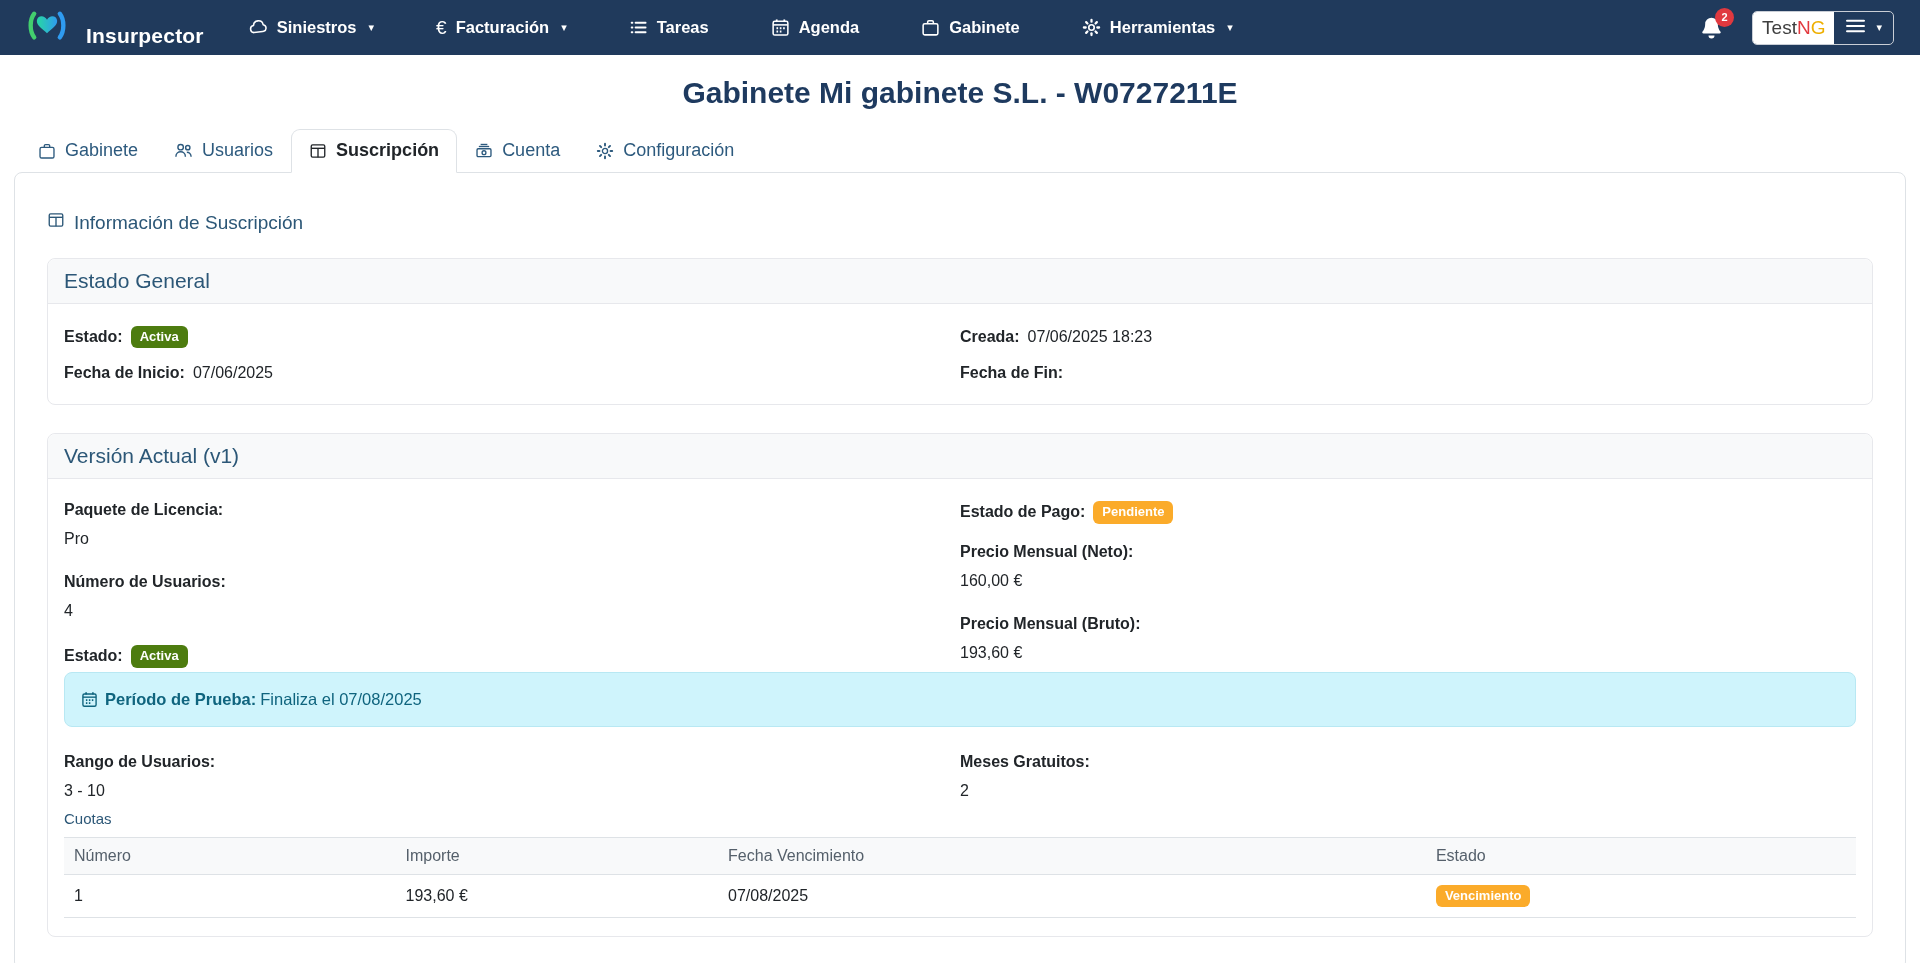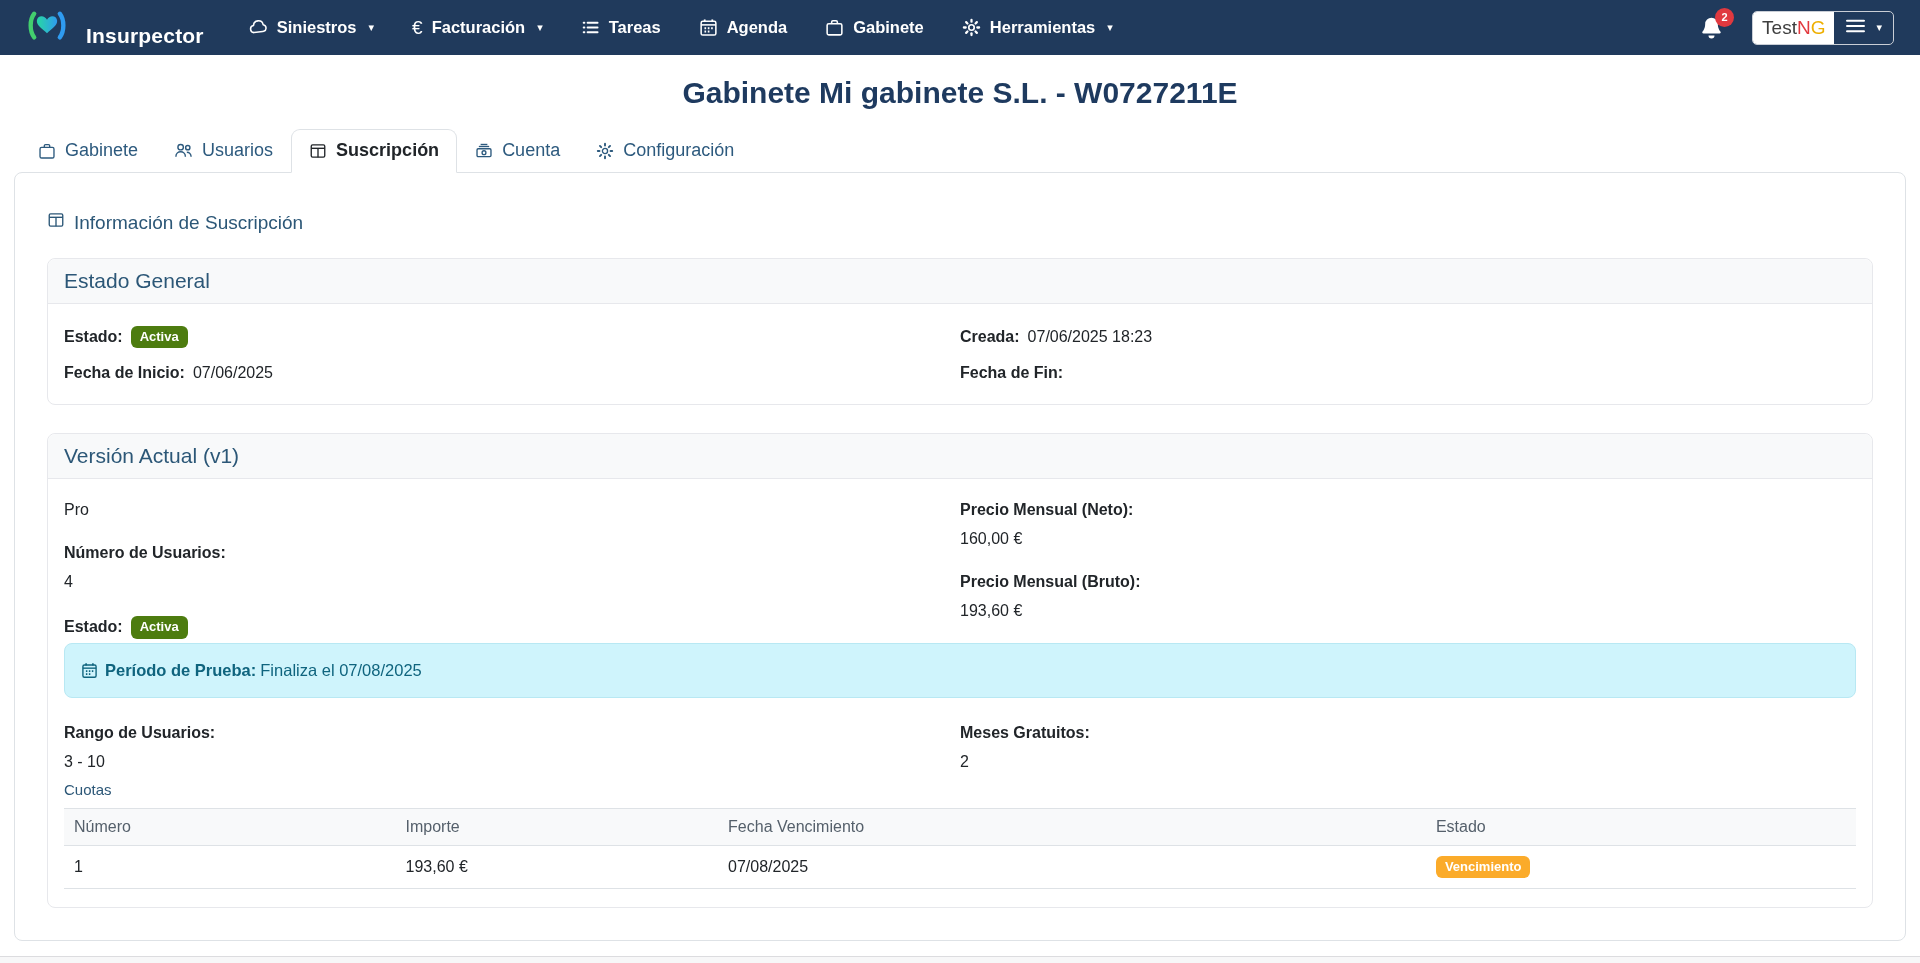--- a/index.html
+++ b/index.html
@@ -10,21 +10,21 @@
     background:#ffffff; color:#212529;
   }
 
   
   .navbar {
     height:55px; background:#203a5c; display:flex; align-items:center;
     padding:0 26px; color:#fff;
   }
   .brand { display:flex; align-items:flex-end; gap:18px; margin-right:26px; cursor:pointer; }
   .brand-text { font-size:21px; font-weight:bold; letter-spacing:.2px; }
-  .nav-items { display:flex; align-items:center; flex:1; }
+  .nav-items { display:flex; align-items:center; flex:1;gap:24px; }
   .nav-item {
     display:flex; align-items:center; gap:9px; padding:9px 19px;
     font-size:16.5px; font-weight:600; cursor:pointer; white-space:nowrap;
   }
   .nav-item .icon { display:flex; align-items:center; }
   .caret { font-size:11px; margin-left:3px; line-height:1; }
   .euro-glyph { font-size:19px; font-weight:400; line-height:1; }
 
   .nav-right { display:flex; align-items:center; gap:28px; }
   .bell-wrap { position:relative; cursor:pointer; width:24px; height:26px; }
@@ -338,29 +338,34 @@
       </div>
     </div>
   </div>
 
   <div class="card" style="margin-bottom:0;">
     <div class="card-header">Versión Actual (v1)</div>
     <div class="card-body">
 
       <div class="grid2">
         <div class="stack">
+          <div class="slabel">Paquete de Licencia:</div>
           <div class="sval">Pro</div>
           <div class="slabel">Número de Usuarios:</div>
           <div class="sval">4</div>
           <div class="kv-line" style="margin-bottom:0;">
             <span class="lbl">Estado:</span>
             <span class="badge green">Activa</span>
           </div>
         </div>
         <div class="stack">
+          <div class="kv-line" style="margin-bottom:19px;">
+            <span class="lbl">Estado de Pago:</span>
+            <span class="badge orange">Pendiente</span>
+          </div>
           <div class="slabel">Precio Mensual (Neto):</div>
           <div class="sval">160,00 €</div>
           <div class="slabel">Precio Mensual (Bruto):</div>
           <div class="sval" style="margin-bottom:0;">193,60 €</div>
         </div>
       </div>
 
       <div class="alert-info">
         <span class="aicon">
           <svg width="17" height="17" viewBox="0 0 16 16" fill="none" stroke="#0f647e" stroke-width="1.3">

